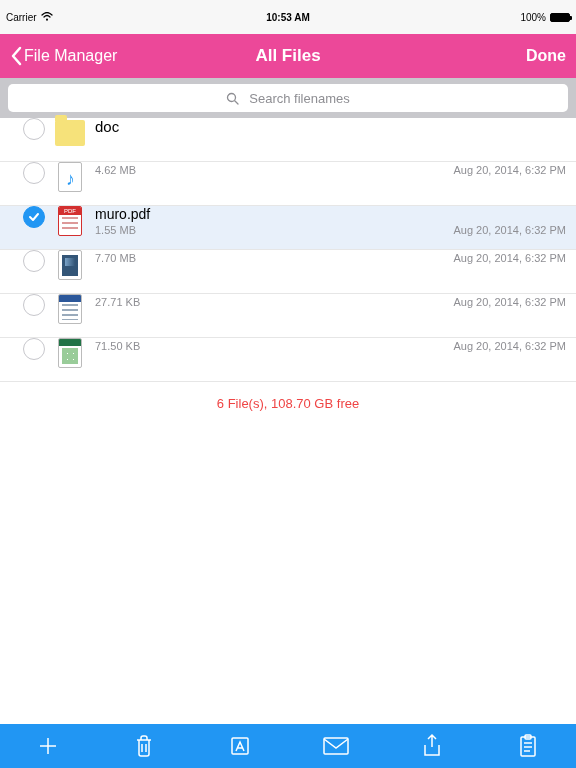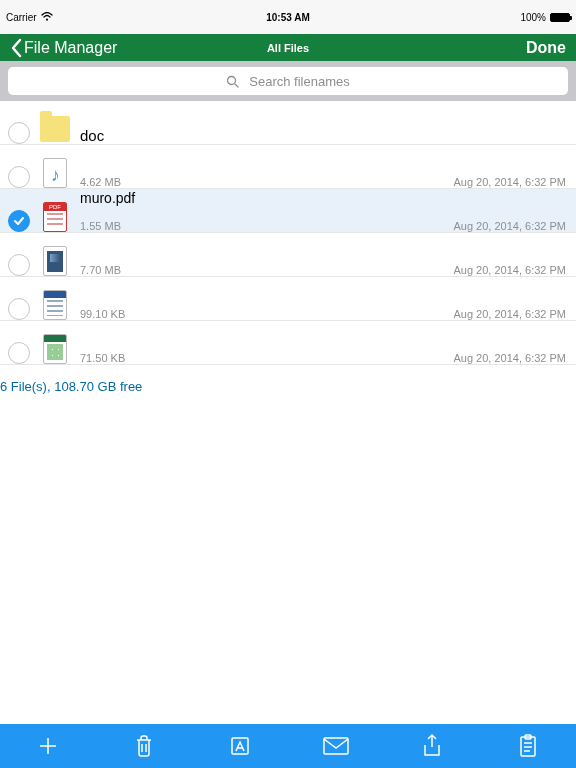--- a/index.html
+++ b/index.html
@@ -6,45 +6,45 @@
 html, body { width: 576px; height: 768px; overflow: hidden; background: #fff; }
 
 
 .statusbar { height: 16px; background: #f7f7f7; display: flex; align-items: center; justify-content: space-between; font-size: 10px; padding: 17px 6px; color: #000; }
 .statusbar .left, .statusbar .right { display: flex; align-items: center; gap: 4px; }
 .statusbar .center { position: absolute; left: 50%; transform: translateX(-50%); font-weight: 600; }
 .battery { display: inline-block; width: 20px; height: 9px; border: 1px solid #000; border-radius: 2px; position: relative; background: #000; }
 .battery::after { content: ""; position: absolute; right: -3px; top: 2px; width: 2px; height: 4px; background: #000; border-radius: 0 1px 1px 0; }
 
 
-.navbar { height: 27px; background: #15803d; color: #fff; display: flex; align-items: center; justify-content: space-between; padding: 0 10px; position: relative; }
+.navbar { height: 44px; background: #ec4899; color: #fff; display: flex; align-items: center; justify-content: space-between; padding: 0 10px; position: relative; }
 .navbar .back { display: flex; align-items: center; gap: 2px; font-size: 16px; cursor: pointer; }
-.navbar .title { position: absolute; left: 50%; transform: translateX(-50%); font-size: 11px; font-weight: 600; }
+.navbar .title { position: absolute; left: 50%; transform: translateX(-50%); font-size: 17px; font-weight: 600; }
 .navbar .done { font-size: 16px; font-weight: 600; cursor: pointer; }
 
 
 .searchwrap { background: #c8c8cc; padding: 6px 8px; }
 .searchfield { height: 28px; background: #fff; border-radius: 5px; display: flex; align-items: center; justify-content: center; gap: 10px; color: #8e8e93; font-size: 13px; }
 
 
 .filelist { background: #fff; }
-.row { display: flex; align-items: flex-end; height: 44px; padding: 0 10px 0 8px; border-bottom: 1px solid #e6e6e6; position: relative; }
+.row { display: flex; align-items: flex-start; height: 44px; padding: 0 10px 0 23px; border-bottom: 1px solid #e6e6e6; position: relative; }
 .row.selected { background: #e8f0fa; }
 .check { width: 22px; height: 22px; border: 1px solid #c7c7cc; border-radius: 50%; margin-right: 10px; flex-shrink: 0; display: flex; align-items: center; justify-content: center; }
 .check.on { background: #2196f3; border-color: #2196f3; }
 .check.on svg { display: block; }
 .check svg { display: none; }
 .thumb { width: 30px; height: 30px; margin-right: 10px; flex-shrink: 0; display: flex; align-items: center; justify-content: center; }
 .meta { flex: 1; display: flex; flex-direction: column; justify-content: center; min-width: 0; }
 .fname { font-size: 14px; color: #000; white-space: nowrap; overflow: hidden; text-overflow: ellipsis; }
-.sub { font-size: 11px; color: #8e8e93; display: flex; justify-content: space-between; margin-top: 14px; }
+.sub { font-size: 11px; color: #8e8e93; display: flex; justify-content: space-between; margin-top: 2px; }
 .row.folder .meta { justify-content: center; }
 .row.folder .fname { font-size: 15px; }
 
-.summary { color: #0369a1; font-size: 13px; padding: 14px 0; }
+.summary { text-align: center; color: #ef4444; font-size: 13px; padding: 14px 16px; }
 
 
 .toolbar { position: absolute; left: 0; right: 0; bottom: 0; height: 44px; background: #2196f3; display: flex; align-items: center; justify-content: space-around; }
 .toolbar .btn { width: 40px; height: 40px; display: flex; align-items: center; justify-content: center; cursor: pointer; }
 .toolbar svg { stroke: #fff; fill: none; stroke-width: 1.5; }
 
 
 .icon-folder { width: 30px; height: 26px; background: #f6e27a; border-radius: 2px; position: relative; }
 .icon-folder::before { content: ""; position: absolute; top: -5px; left: 0; width: 12px; height: 6px; background: #f6e27a; border-radius: 2px 2px 0 0; }
 .icon-page { width: 24px; height: 30px; background: #fff; border: 1px solid #bbb; border-radius: 2px; position: relative; overflow: hidden; }
@@ -161,21 +161,21 @@
     <div class="row">
       <div class="check"></div>
       <div class="thumb">
         <div class="icon-page doc">
           <div class="tag"></div>
           <div class="body"></div>
         </div>
       </div>
       <div class="meta">
         <div class="sub">
-          <span>99.10 KB</span>
+          <span>27.71 KB</span>
           <span>Aug 20, 2014, 6:32 PM</span>
         </div>
       </div>
     </div>
     <div class="row">
       <div class="check"></div>
       <div class="thumb">
         <div class="icon-page xls">
           <div class="tag"></div>
           <div class="body"></div>

